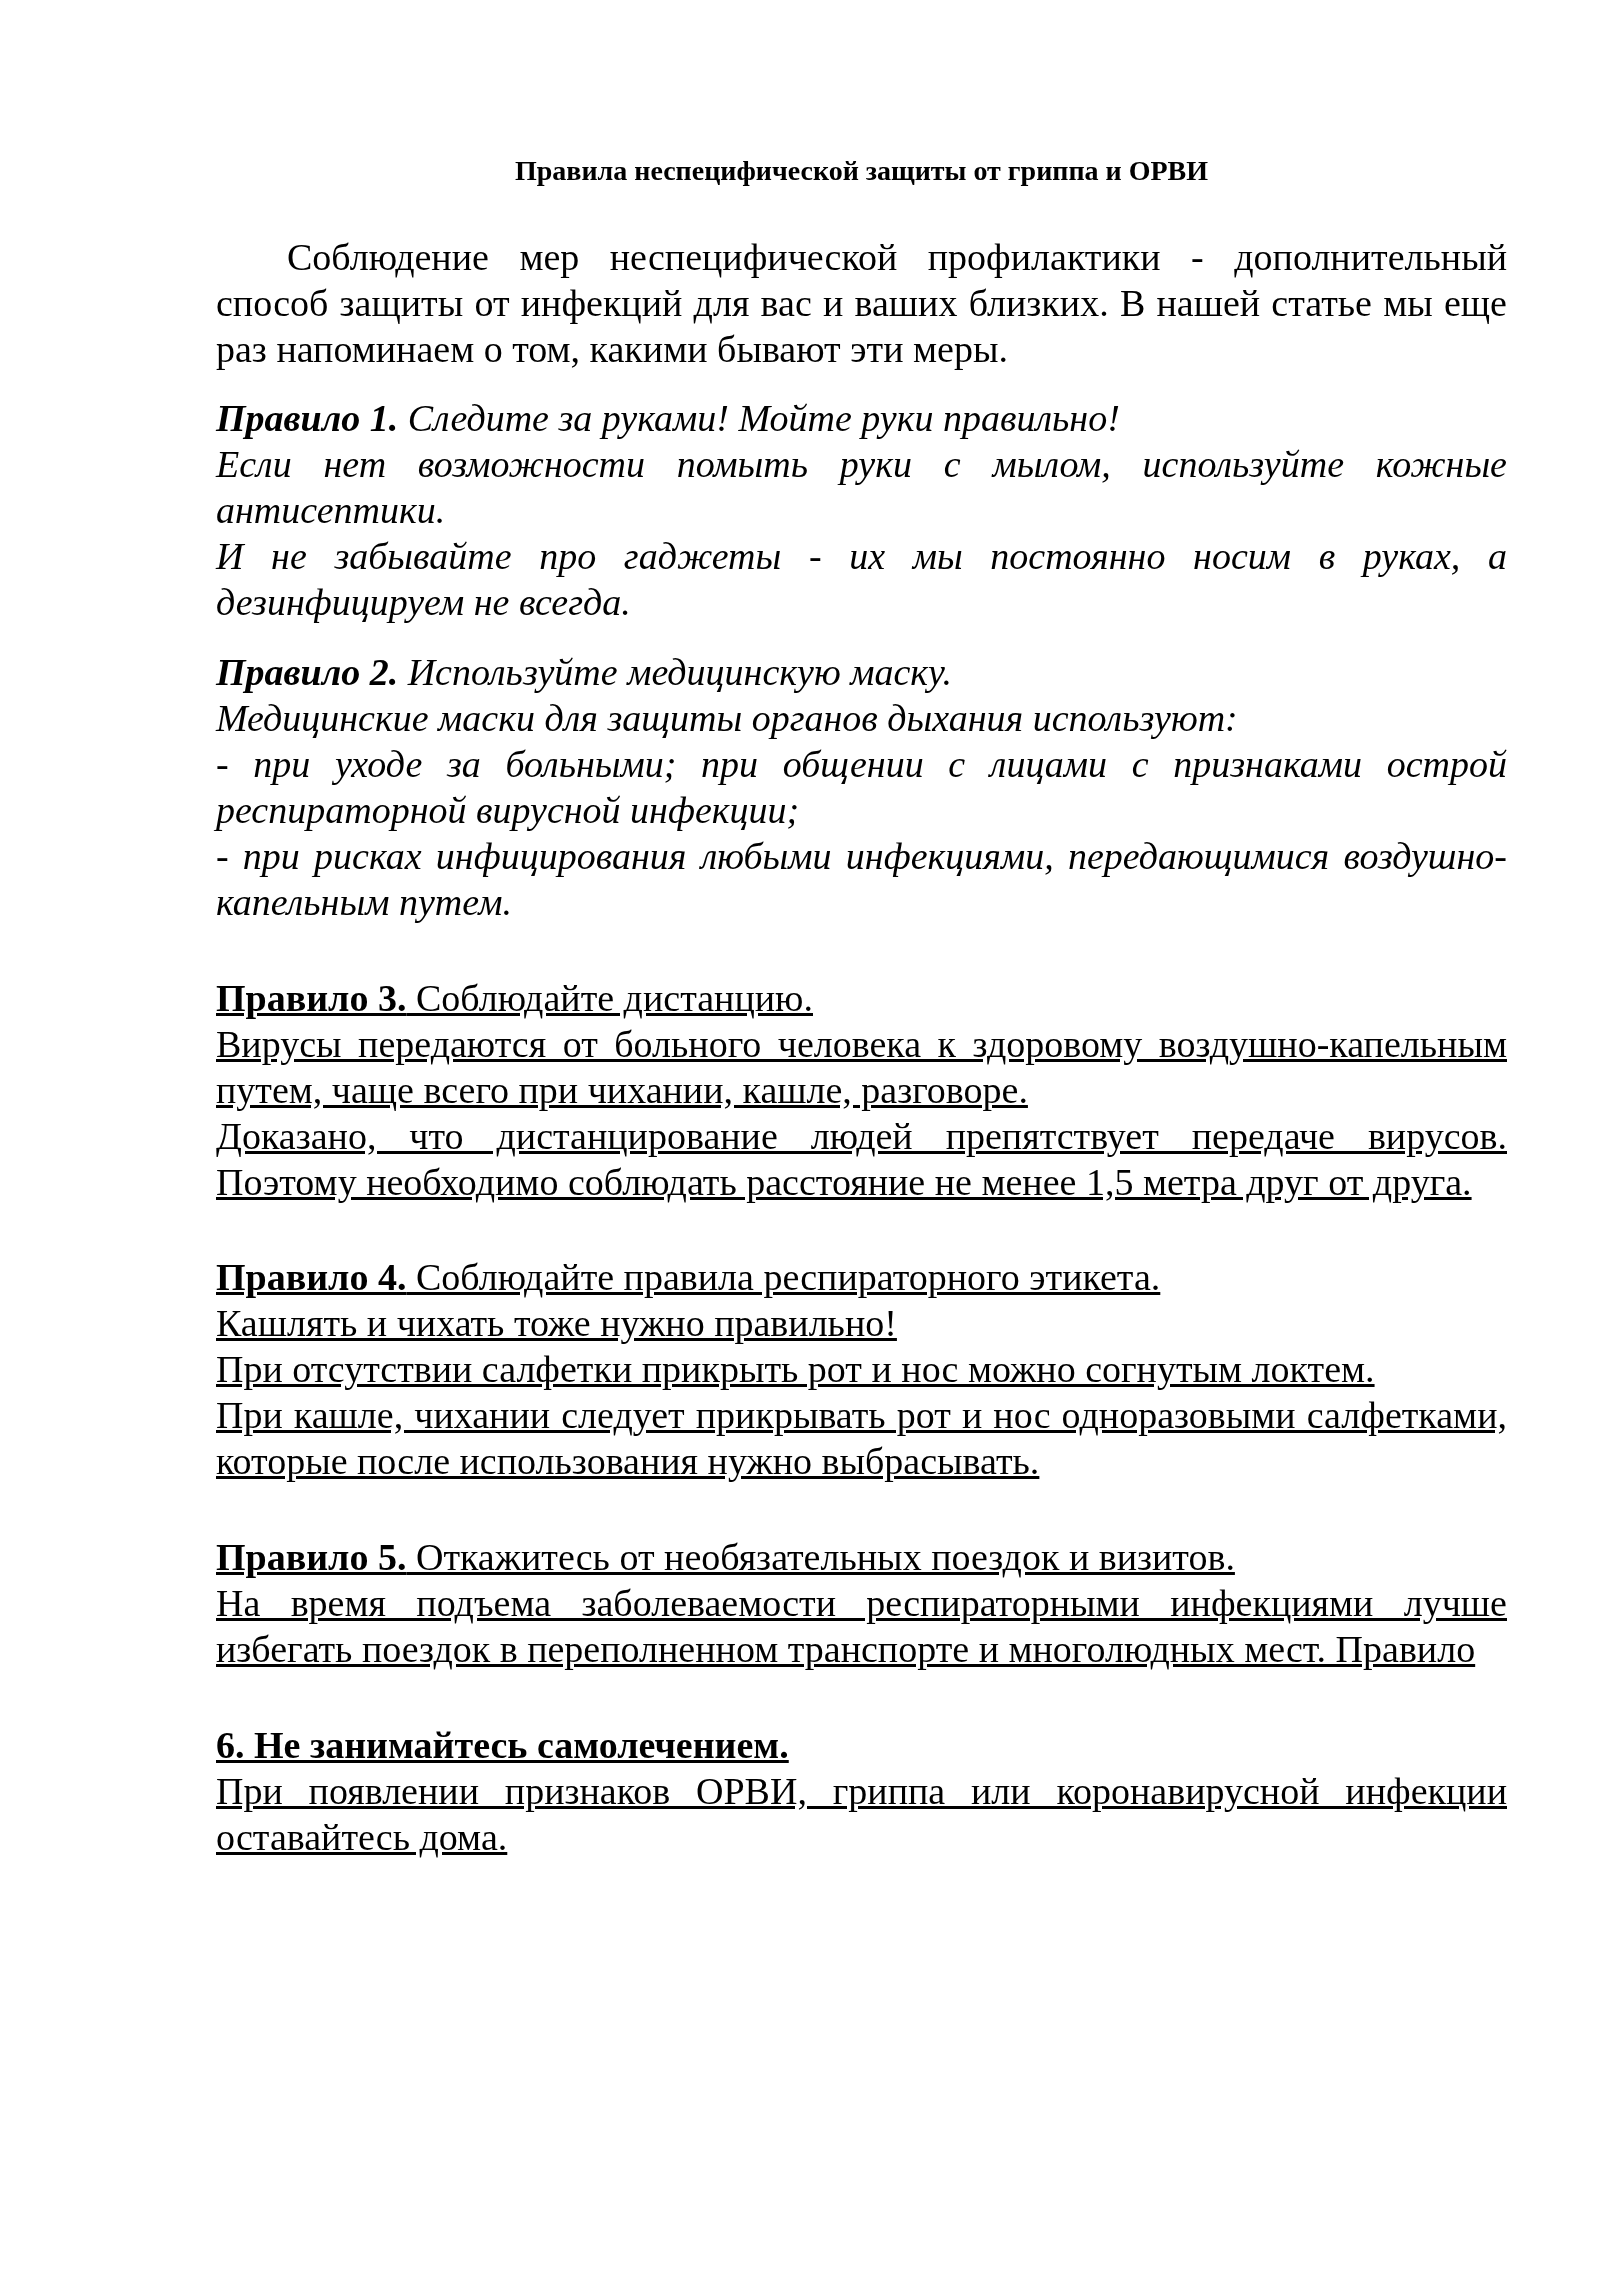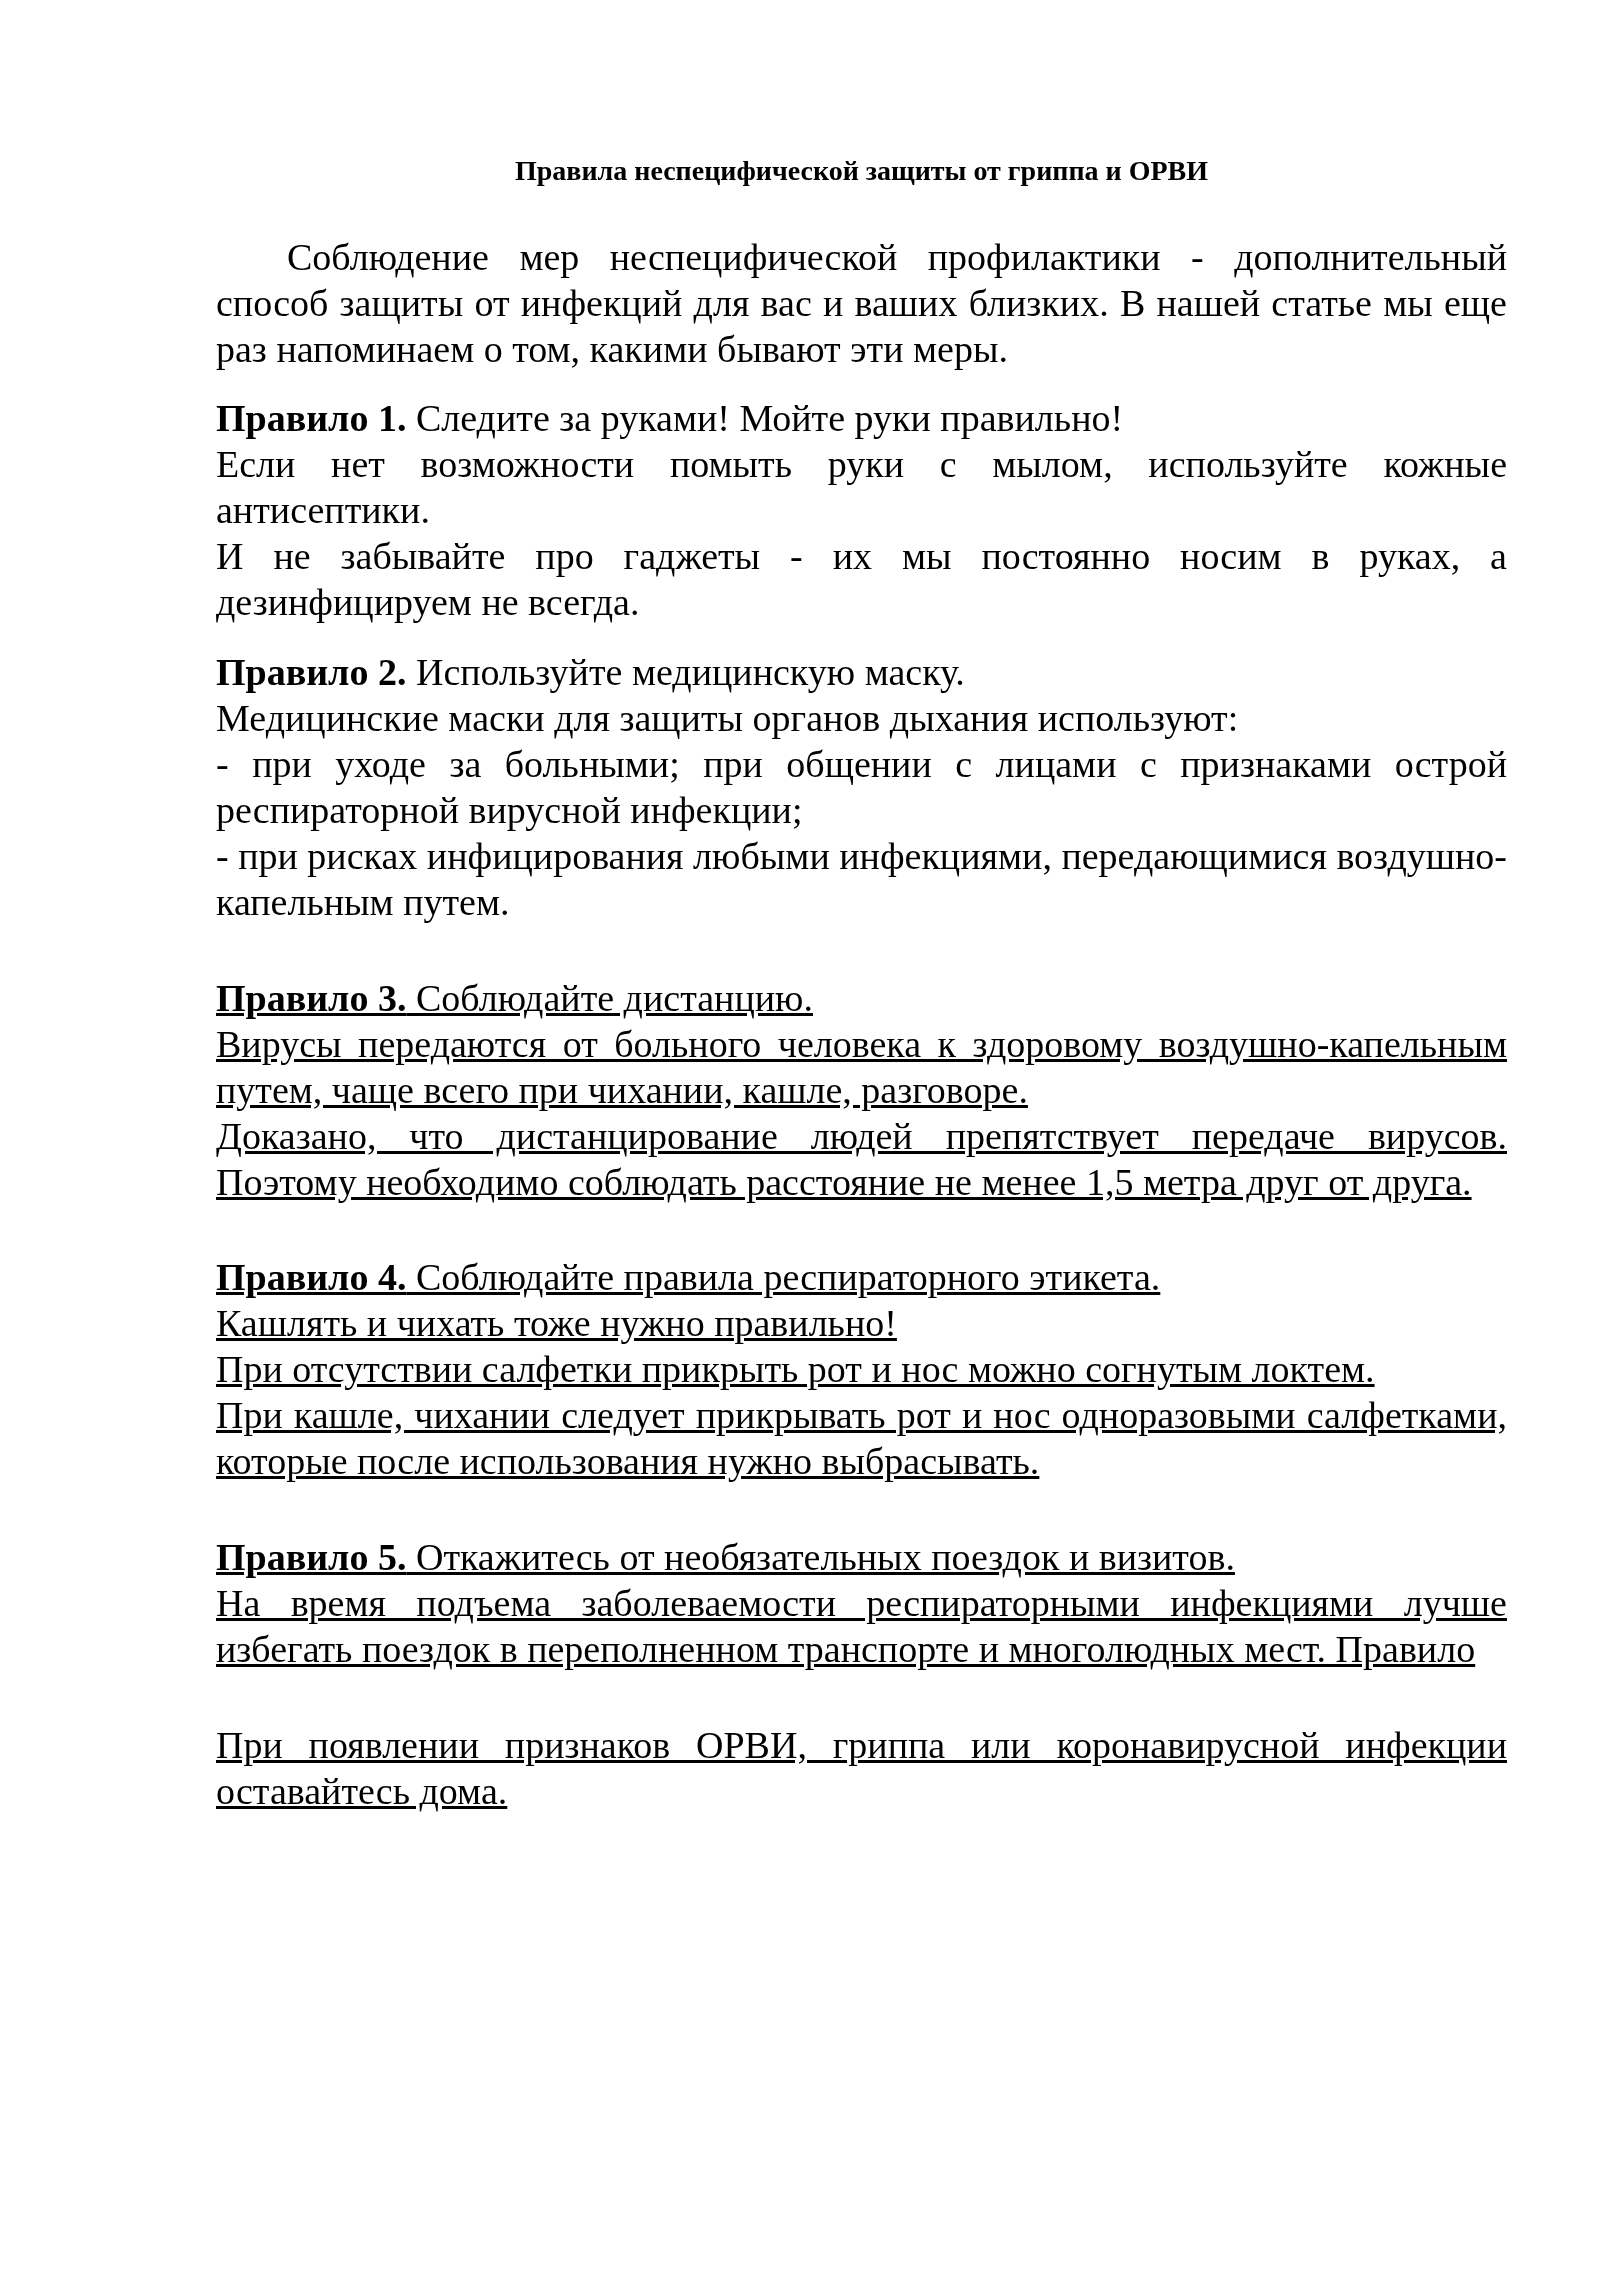--- a/index.html
+++ b/index.html
@@ -28,21 +28,21 @@
     line-height: 1.21;
   }
   p.para {
     margin: 0;
     text-align: justify;
   }
   p.indent {
     text-indent: 71px;
   }
   section.rule { margin: 0; }
-  section.gap-small { margin-top: 23.6px; }
+  section.gap-small { margin-top: 23.6px; font-style: italic; }
   section.gap-large { margin-top: 50px; text-decoration: underline; }
   .rule-label { font-weight: bold; }
 </style>
 </head>
 <body>
 
 <div class="page">
 
   <h1 class="title">Правила неспецифической защиты от гриппа и ОРВИ</h1>
 
@@ -73,17 +73,18 @@
     <p class="para">При отсутствии салфетки прикрыть рот и нос можно согнутым локтем.</p>
     <p class="para">При кашле, чихании следует прикрывать рот и нос одноразовыми салфетками, которые после использования нужно выбрасывать.</p>
   </section>
 
   <section class="rule gap-large">
     <p class="para"><span class="rule-label">Правило 5.</span><span> Откажитесь от необязательных поездок и визитов.</span></p>
     <p class="para">На время подъема заболеваемости респираторными инфекциями лучше избегать поездок в переполненном транспорте и многолюдных мест. Правило</p>
   </section>
 
   <section class="rule gap-large">
+    <p class="para"><span class="rule-label">6. Не занимайтесь самолечением.</span><span></span></p>
     <p class="para">При появлении признаков ОРВИ, гриппа или коронавирусной инфекции оставайтесь дома.</p>
   </section>
 
 </div>
 
 
 </body></html>

